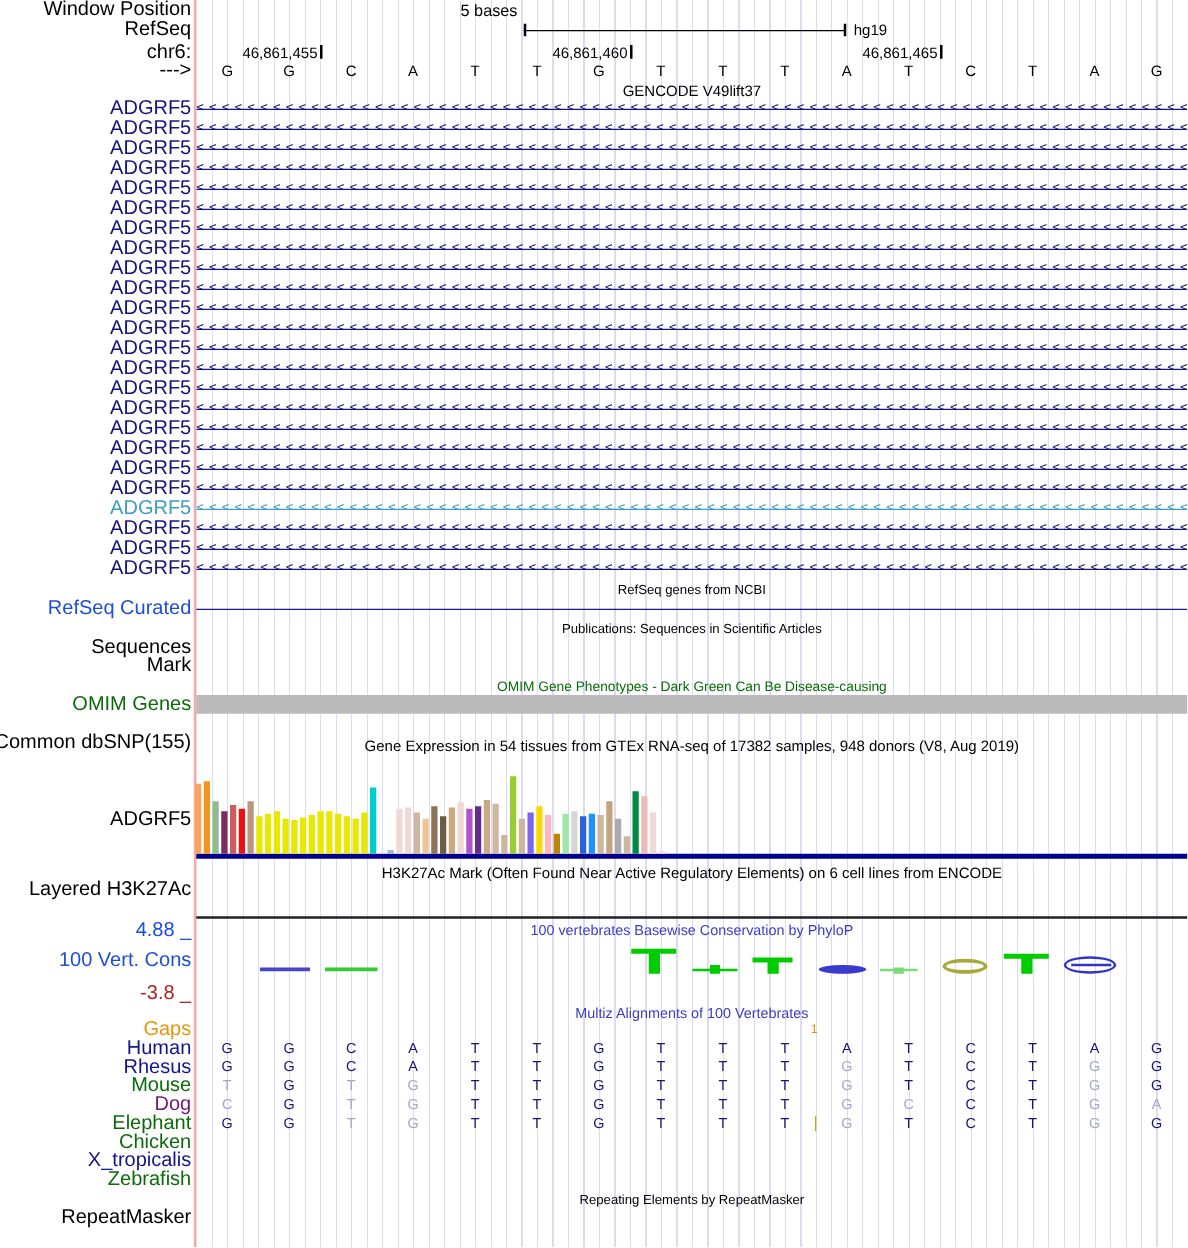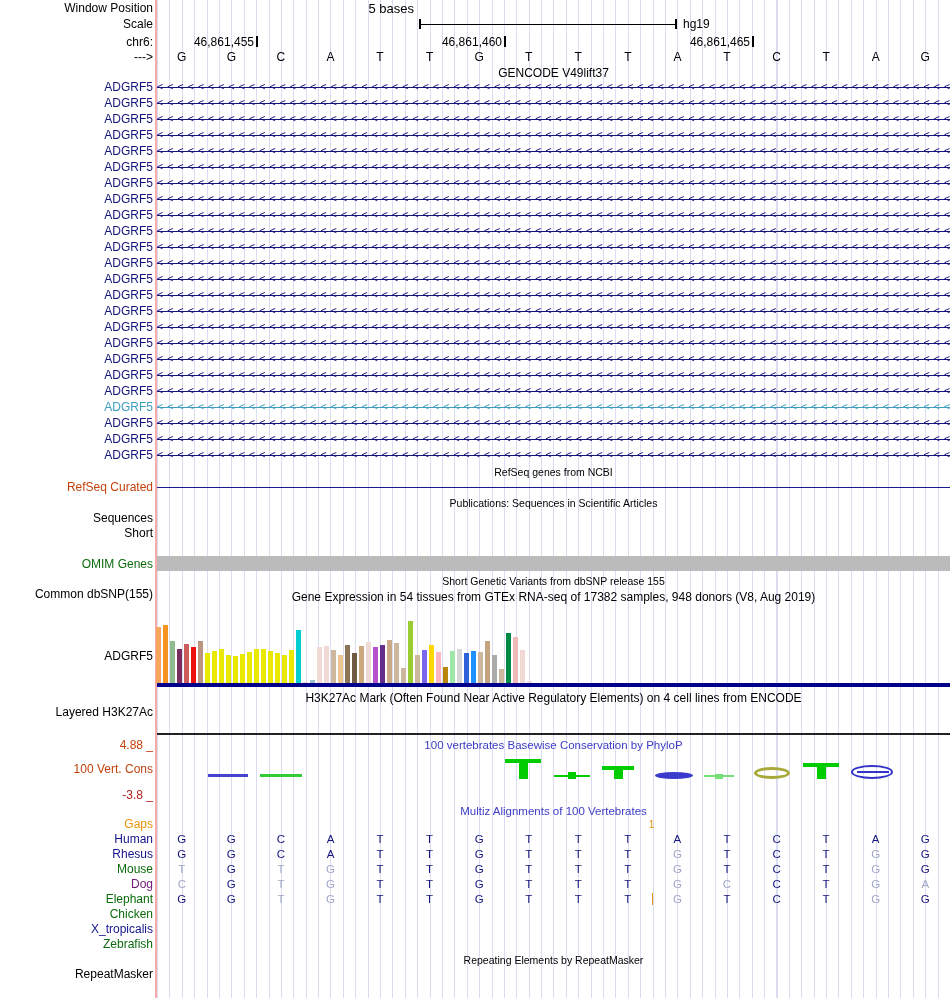--- a/index.html
+++ b/index.html
@@ -2,69 +2,69 @@
 <html><head>
 <meta charset="utf-8">
 <style>
   html,body{margin:0;padding:0;background:#fff;}
   #screen{position:relative;width:950px;height:998px;background:#fff;overflow:hidden;
           font-family:"Liberation Sans",sans-serif;color:#000;}
   .abs{position:absolute;}
   #plotbg{left:157px;top:0;width:793px;height:998px;
     background-image:repeating-linear-gradient(to right,#DBDCF2 0px,#DBDCF2 1px,transparent 1px,transparent 12.39px);}
   #redline{left:155px;top:0;width:2px;height:998px;background:#F7ABA8;}
-  .lbl{position:absolute;right:797px;transform:translateY(-50%);font-size:12px;white-space:pre;text-align:right;}
+  .lbl{position:absolute;right:797px;transform:translateY(-50%);font-size:16px;white-space:pre;text-align:right;}
   .title{position:absolute;left:157px;width:793px;text-align:center;transform:translateY(-50%);font-size:12px;white-space:pre;}
   .sm{font-size:10.5px;}
   .md{font-size:11.5px;}
-  .navy{color:#c2410c;}
+  .navy{color:#1d4ed8;}
   .green{color:#0B6B0B;}
   .dkred{color:#B22222;}
   .blue{color:#3C3CC4;}
   .hrule{position:absolute;left:157px;width:793px;}
   .generow{position:absolute;left:157px;width:793px;height:16px;overflow:hidden;}
   .arrowline{position:absolute;left:0;top:7.5px;width:100%;height:1px;background-color:currentColor;}
   .chev{position:absolute;left:0;top:0;width:100%;font:10px/16px "DejaVu Sans Mono",monospace;letter-spacing:4.2px;}
   .acell{position:absolute;transform:translateY(-50%);text-align:center;font-size:11.5px;}
   .basecell{position:absolute;transform:translateY(-50%);text-align:center;font-size:12px;}
   .tick{position:absolute;width:1.5px;background:#000;}
   .bar{position:absolute;}
 </style>
 </head>
 <body>
 
 <div id="screen">
   <div id="plotbg" class="abs"></div>
   <div id="redline" class="abs"></div>
 
   <div class="lbl" style="top:8px">Window Position</div>
-  <div class="lbl" style="top:24px">Scale</div>
+  <div class="lbl" style="top:24px">RefSeq</div>
   <div class="lbl" style="top:42px">chr6:</div>
   <div class="lbl" style="top:57px">---&gt;</div>
 
 
   <div class="abs" style="right:536px;top:8px;transform:translateY(-50%);font-size:13px">5 bases</div>
   <div class="abs" style="left:419px;top:19px;width:1.5px;height:10px;background:#000"></div>
   <div class="abs" style="left:419px;top:23.5px;width:257px;height:1.5px;background:#000"></div>
   <div class="abs" style="left:675px;top:19px;width:1.5px;height:10px;background:#000"></div>
   <div class="abs" style="left:683px;top:24px;transform:translateY(-50%);font-size:12px">hg19</div>
 
   <div class="title" style="top:73px">GENCODE V49lift37</div>
   <div class="title sm" style="top:503px">Publications: Sequences in Scientific Articles</div>
   <div class="title sm" style="top:472px">RefSeq genes from NCBI</div>
-  <div class="title sm" style="top:581px">Short Genetic Variants from dbSNP release 155</div>
+  <div class="title green" style="top:550px;font-size:11px">OMIM Gene Phenotypes - Dark Green Can Be Disease-causing</div>
   <div class="title" style="top:597px">Gene Expression in 54 tissues from GTEx RNA-seq of 17382 samples, 948 donors (V8, Aug 2019)</div>
-  <div class="title" style="top:698px">H3K27Ac Mark (Often Found Near Active Regulatory Elements) on 4 cell lines from ENCODE</div>
+  <div class="title" style="top:698px">H3K27Ac Mark (Often Found Near Active Regulatory Elements) on 6 cell lines from ENCODE</div>
   <div class="title md blue" style="top:745px">100 vertebrates Basewise Conservation by PhyloP</div>
   <div class="title md blue" style="top:811px">Multiz Alignments of 100 Vertebrates</div>
   <div class="title sm" style="top:960px">Repeating Elements by RepeatMasker</div>
 
   <div class="lbl navy" style="top:487px">RefSeq Curated</div>
   <div class="lbl" style="top:518px">Sequences</div>
-  <div class="lbl" style="top:533px">Short</div>
+  <div class="lbl" style="top:533px">Mark</div>
   <div class="lbl green" style="top:564px">OMIM Genes</div>
   <div class="lbl" style="top:594px">Common dbSNP(155)</div>
   <div class="lbl" style="top:656px">ADGRF5</div>
   <div class="lbl" style="top:712px">Layered H3K27Ac</div>
   <div class="lbl navy" style="top:745px">4.88 _</div>
   <div class="lbl navy" style="top:769px">100 Vert. Cons</div>
   <div class="lbl dkred" style="top:795px">-3.8 _</div>
   <div class="lbl" style="top:974px">RepeatMasker</div>
 
   <div class="hrule" style="top:486.5px;height:1.5px;background:#1A1A8C"></div>

